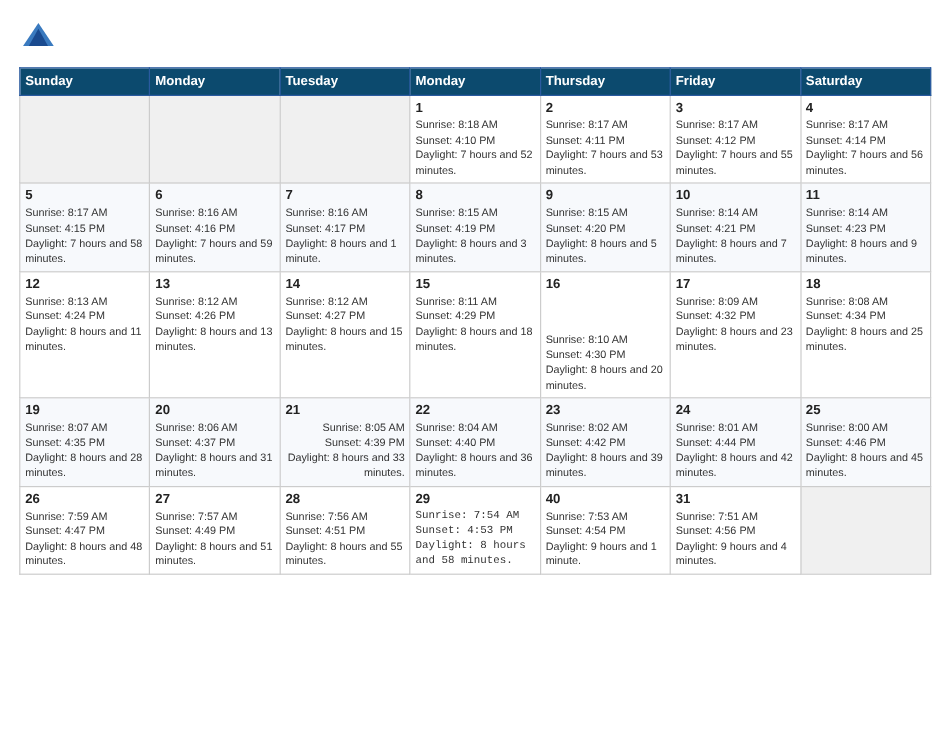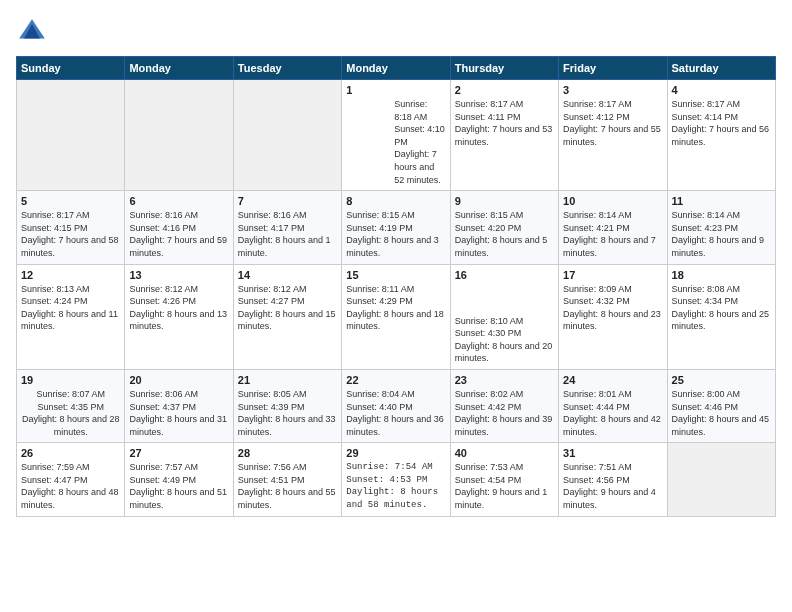--- a/index.html
+++ b/index.html
@@ -119,21 +119,21 @@
         <th>Saturday</th>
       </tr>
   </thead>
   <tbody id="calendar-body">
   <tr>
         <td class="empty-cell"></td>
         <td class="empty-cell"></td>
         <td class="empty-cell"></td>
         <td>
           <div class="day-number">1</div>
-          <div class="day-info" style="white-space: pre-line; margin-left: 48px;">Sunrise: 8:18 AM
+          <div class="day-info" style="white-space: pre-line;">Sunrise: 8:18 AM
 Sunset: 4:10 PM
 Daylight: 7 hours and 52 minutes.</div>
         </td>
         <td>
           <div class="day-number">2</div>
           <div class="day-info" style="white-space: pre-line;">Sunrise: 8:17 AM
 Sunset: 4:11 PM
 Daylight: 7 hours and 53 minutes.</div>
         </td>
         <td>
@@ -233,33 +233,33 @@
         <td>
           <div class="day-number">18</div>
           <div class="day-info" style="white-space: pre-line;">Sunrise: 8:08 AM
 Sunset: 4:34 PM
 Daylight: 8 hours and 25 minutes.</div>
         </td>
       </tr>
       <tr>
         <td>
           <div class="day-number">19</div>
-          <div class="day-info" style="white-space: pre-line; text-align: center;">Sunrise: 8:07 AM
+          <div class="day-info" style="white-space: pre-line;">Sunrise: 8:07 AM
 Sunset: 4:35 PM
 Daylight: 8 hours and 28 minutes.</div>
         </td>
         <td>
           <div class="day-number">20</div>
           <div class="day-info" style="white-space: pre-line;">Sunrise: 8:06 AM
 Sunset: 4:37 PM
 Daylight: 8 hours and 31 minutes.</div>
         </td>
         <td>
           <div class="day-number">21</div>
-          <div class="day-info" style="white-space: pre-line;">Sunrise: 8:05 AM
+          <div class="day-info" style="white-space: pre-line; text-align: right;">Sunrise: 8:05 AM
 Sunset: 4:39 PM
 Daylight: 8 hours and 33 minutes.</div>
         </td>
         <td>
           <div class="day-number">22</div>
           <div class="day-info" style="white-space: pre-line;">Sunrise: 8:04 AM
 Sunset: 4:40 PM
 Daylight: 8 hours and 36 minutes.</div>
         </td>
         <td>

